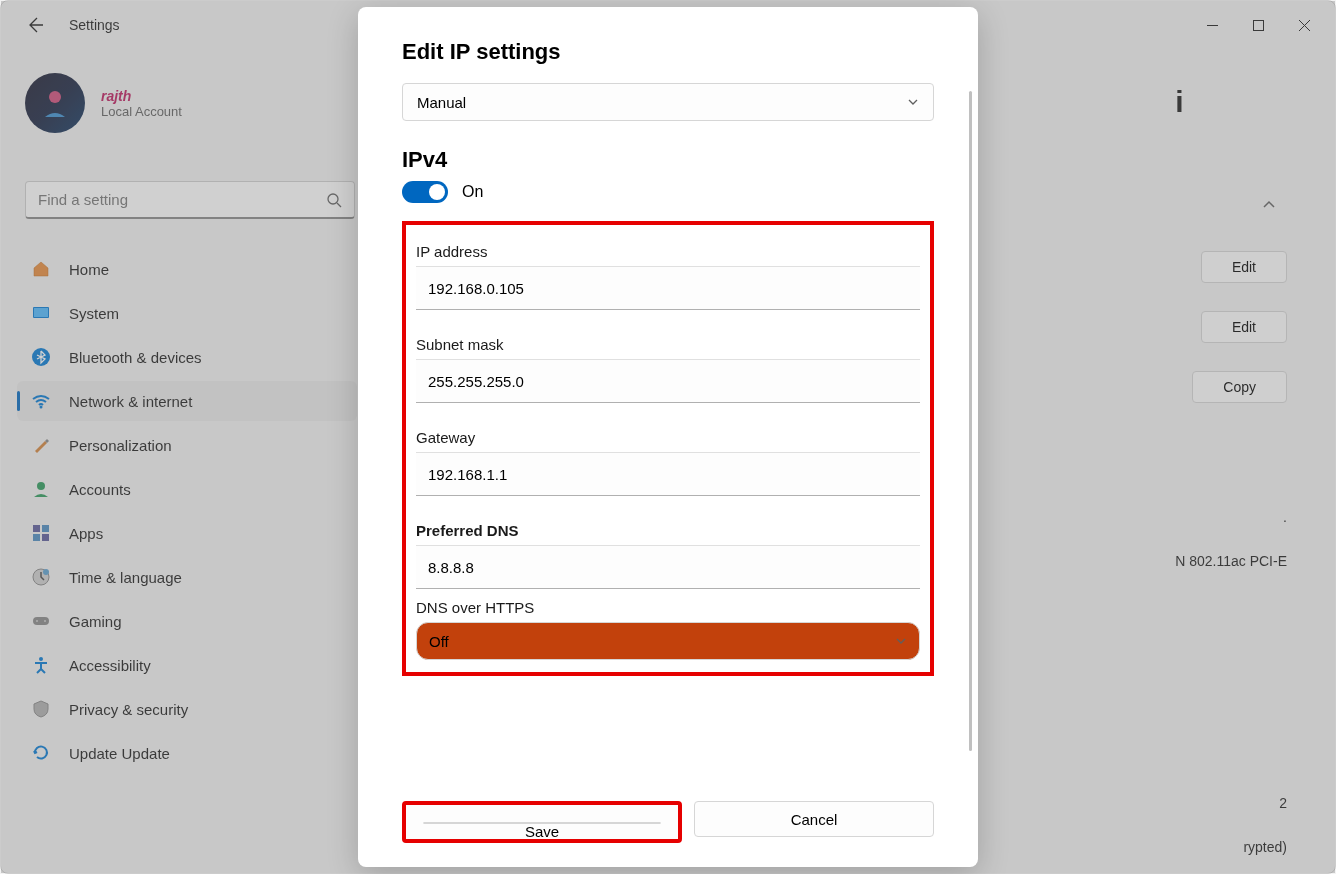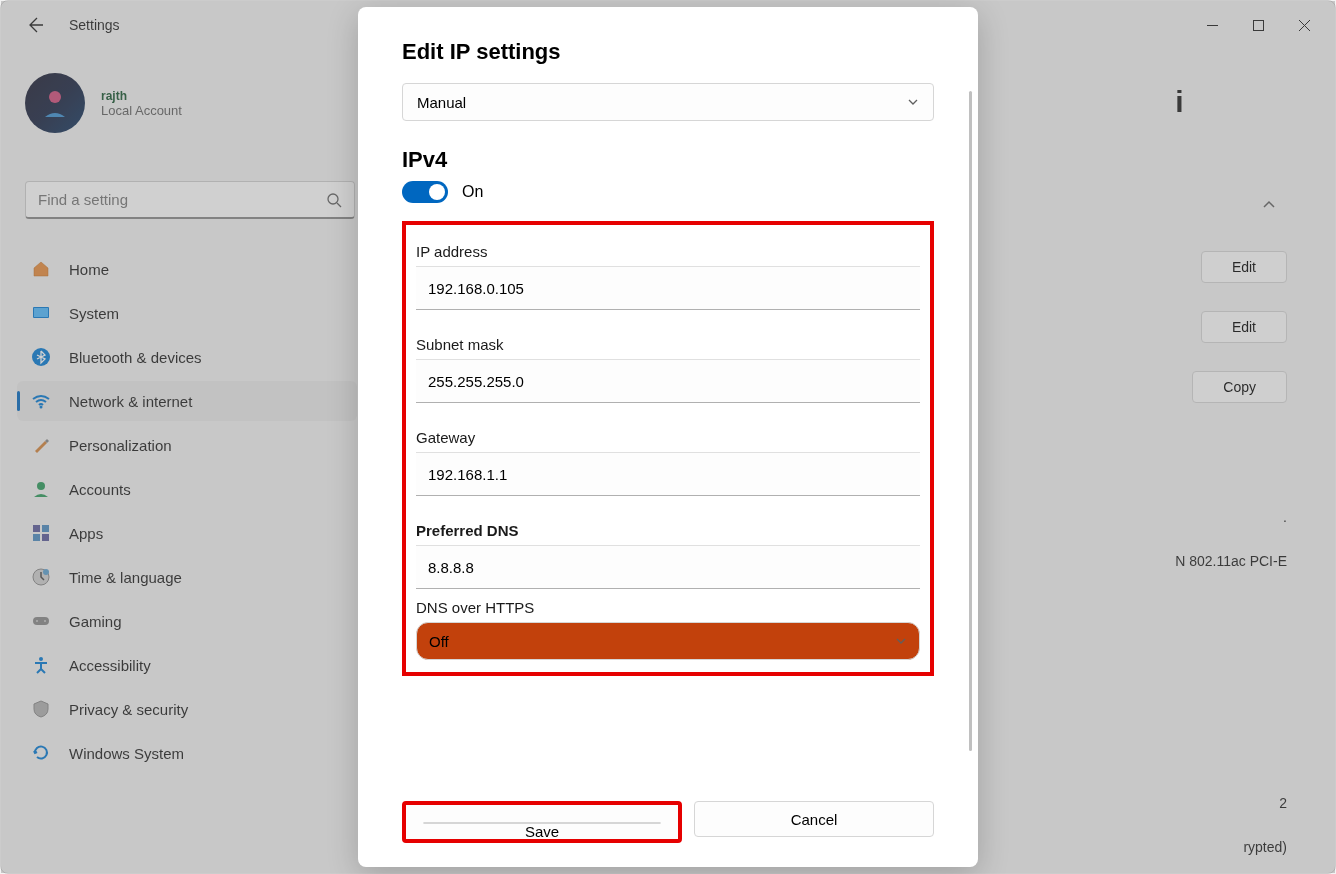--- a/index.html
+++ b/index.html
@@ -13,21 +13,21 @@
 .win-btn svg { width: 11px; height: 11px; }
 
 .header { position: absolute; top: 14px; left: 24px; display: flex; align-items: center; gap: 24px; }
 .back-arrow { width: 20px; height: 20px; }
 .app-title { font-size: 14px; color: #1a1a1a; }
 
 .user-block { position: absolute; top: 72px; left: 24px; display: flex; align-items: center; gap: 16px; }
 .avatar { width: 60px; height: 60px; border-radius: 50%; background: linear-gradient(135deg, #1a1a2e 0%, #16213e 50%, #0f3460 100%); display: flex; align-items: center; justify-content: center; overflow: hidden; }
 .avatar svg { width: 40px; height: 40px; }
 .user-info { display: flex; flex-direction: column; }
-.user-name { font-size: 12px; font-weight: 600; color: #14532d; }
+.user-name { font-size: 14px; font-weight: 600; color: #be185d; font-style: italic; }
 .user-sub { font-size: 13px; color: #5f5f5f; }
 
 .search-box { position: absolute; top: 180px; left: 24px; width: 330px; height: 38px; background: #fff; border: 1px solid #d0d0d0; border-bottom: 2px solid #888; border-radius: 4px; display: flex; align-items: center; padding: 0 12px; }
 .search-box input { flex: 1; border: none; outline: none; font-size: 15px; background: transparent; }
 .search-icon { width: 16px; height: 16px; color: #5f5f5f; }
 
 .nav { position: absolute; top: 248px; left: 16px; width: 340px; display: flex; flex-direction: column; gap: 4px; }
 .nav-item { display: flex; align-items: center; gap: 18px; padding: 10px 14px; border-radius: 6px; cursor: pointer; font-size: 15px; color: #1a1a1a; position: relative; }
 .nav-item.active { background: #eaeaea; }
 .nav-item.active::before { content: ""; position: absolute; left: 0; top: 10px; bottom: 10px; width: 3px; background: #0067c0; border-radius: 2px; }
@@ -220,21 +220,21 @@
         </span>
         <span>Privacy &amp; security</span>
       </div>
     <div class="nav-item">
         <span class="nav-icon">
           <svg viewBox="0 0 20 20">
             <path d="M4 10 A6 6 0 1 1 6 14" fill="none" stroke="#0078d4" stroke-width="2"></path>
             <path d="M3 8 L4 10 L6 9" fill="none" stroke="#0078d4" stroke-width="2"></path>
           </svg>
         </span>
-        <span>Windows System</span>
+        <span>Update Update</span>
       </div>
   </div>
 
   <div class="main-peek">
     <div class="main-title-peek">i</div>
     <div class="chevron-btn">
         <svg width="14" height="14" viewBox="0 0 14 14">
           <path d="M2 9 L7 4 L12 9" fill="none" stroke="#5f5f5f" stroke-width="1.5"></path>
         </svg>
       </div>

